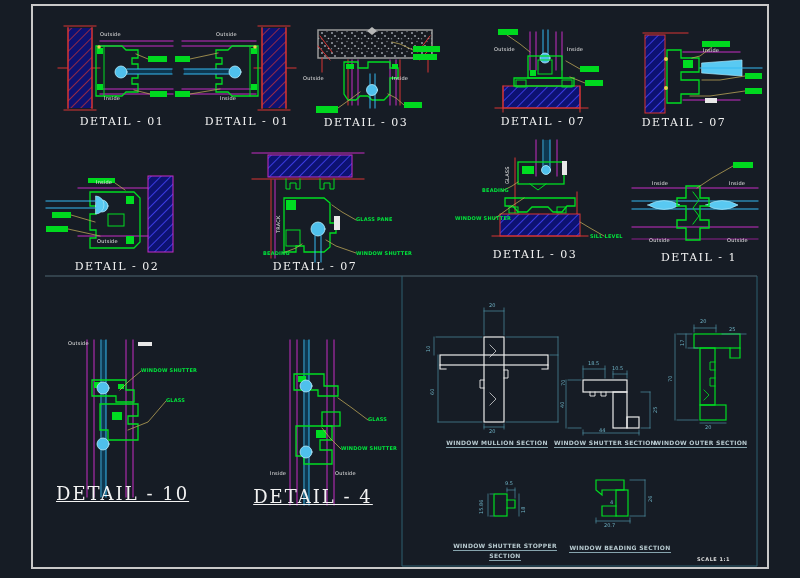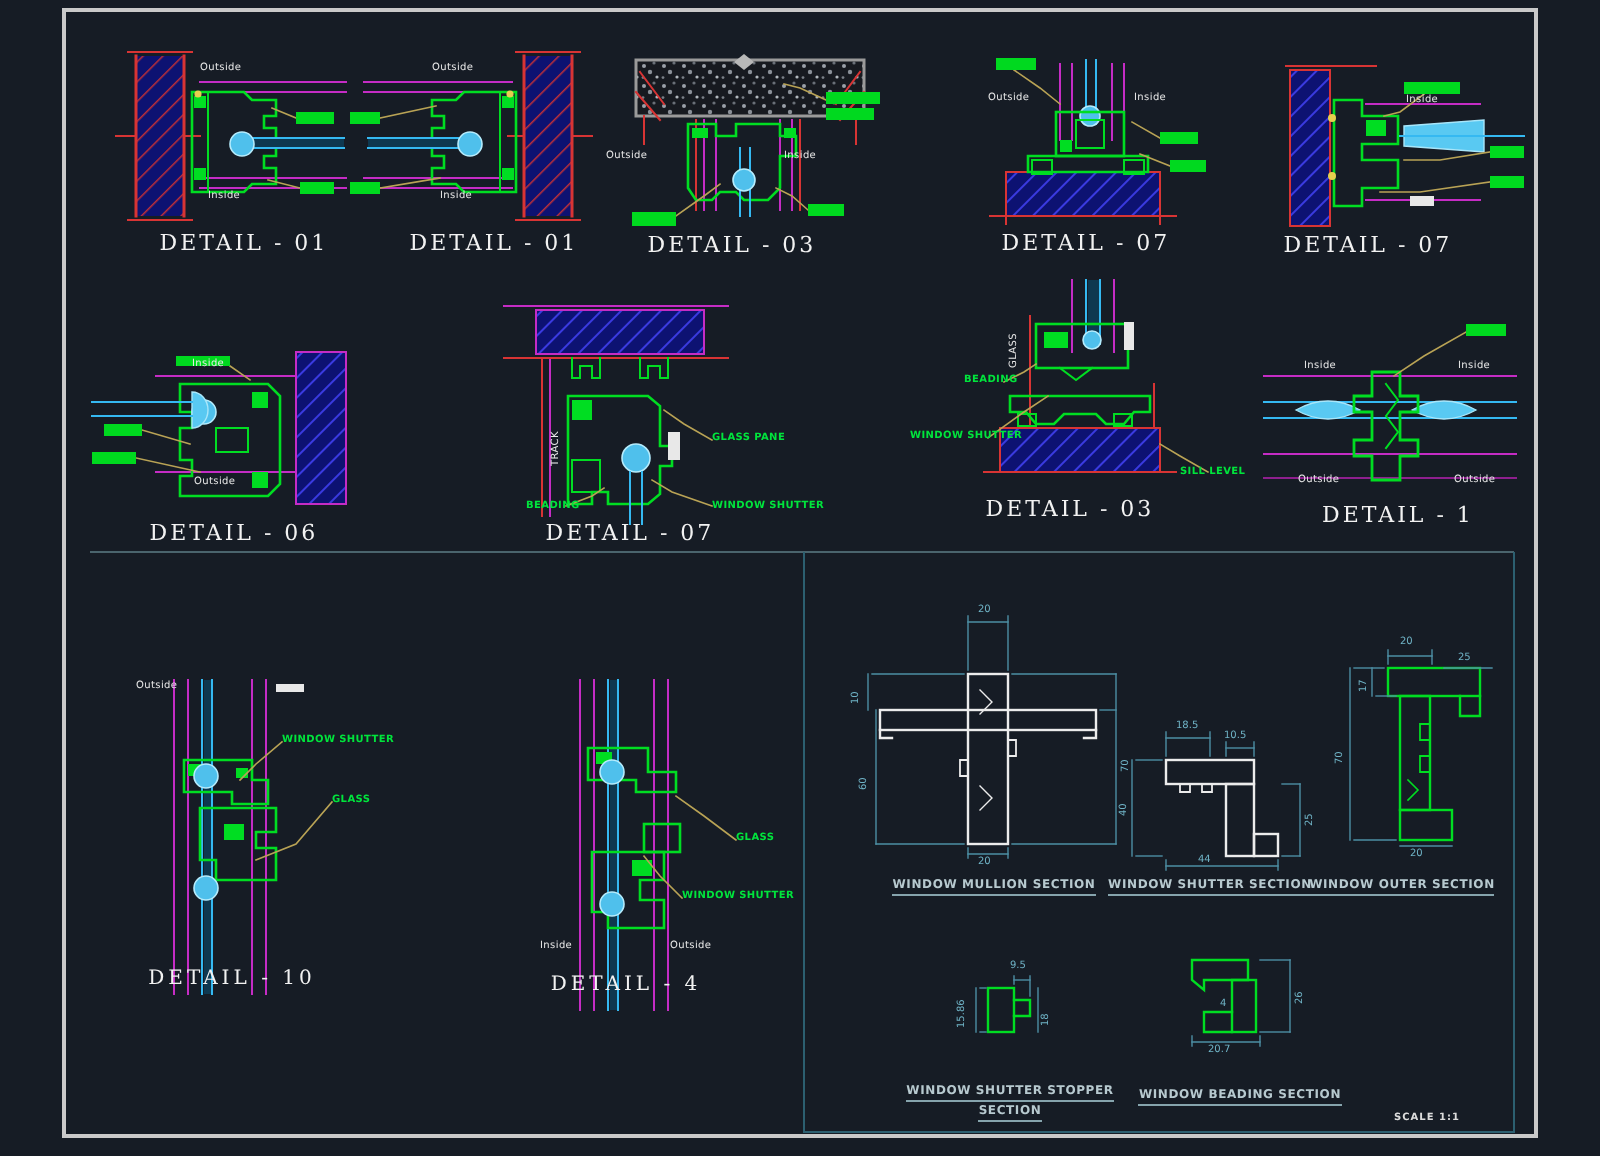--- a/index.html
+++ b/index.html
@@ -3,21 +3,21 @@
 <meta charset="utf-8">
 <style>
   html,body{margin:0;padding:0;background:#10141c;}
   .sheet{position:relative;width:800px;height:578px;background:#161c25;overflow:hidden;
          font-family:"DejaVu Sans",sans-serif;}
   svg.art{position:absolute;left:0;top:0;}
   .lbl{position:absolute;color:#e8e8e8;font-size:5px;line-height:1;letter-spacing:.2px;white-space:nowrap;}
   .gl{position:absolute;color:#00e43c;font-size:5px;font-weight:bold;line-height:1;letter-spacing:.2px;white-space:nowrap;}
   .ttl{position:absolute;color:#f2f2f2;font-family:"DejaVu Serif",serif;font-size:11px;line-height:1;
        letter-spacing:1.5px;text-align:center;width:100px;white-space:nowrap;}
-  .ttl.big{font-size:10px;letter-spacing:2px;width:120px;}
+  .ttl.big{font-size:18px;letter-spacing:2px;width:120px;text-decoration:underline;}
   .dim{position:absolute;color:#6fb3c6;font-size:5px;line-height:1;white-space:nowrap;}
   .rot{transform:rotate(-90deg);transform-origin:0 0;}
   .wrot{transform:rotate(-90deg);transform-origin:0 0;}
   .cap{position:absolute;color:#b7c9cf;font-size:6px;font-weight:bold;line-height:1.3;letter-spacing:.3px;
        text-align:center;width:130px;white-space:nowrap;}
   .cap span{border-bottom:1px solid #86a4ad;padding-bottom:1px;}
   .wm{position:absolute;left:0;top:273px;width:800px;text-align:center;font-size:21px;font-weight:bold;
       color:#90959b;letter-spacing:1px;
       text-shadow:1px 1px 0 #3c424a,-1px -1px 0 #c9ced4,1px -1px 0 #646a72,-1px 1px 0 #646a72;}
   .scale{position:absolute;color:#dcdcdc;font-size:5px;font-weight:bold;letter-spacing:.5px;white-space:nowrap;}
@@ -421,21 +421,21 @@
           <line x1="630" y1="518" x2="630" y2="523"></line>
   </g>
 </g>
 </svg>
 
 <div class="ttl" style="left:72px;top:116px">DETAIL - 01</div>
 <div class="ttl" style="left:197px;top:116px">DETAIL - 01</div>
 <div class="ttl" style="left:316px;top:117px">DETAIL - 03</div>
 <div class="ttl" style="left:493px;top:116px">DETAIL - 07</div>
 <div class="ttl" style="left:634px;top:117px">DETAIL - 07</div>
-<div class="ttl" style="left:67px;top:261px">DETAIL - 06</div>
+<div class="ttl" style="left:67px;top:261px">DETAIL - 02</div>
 <div class="ttl" style="left:265px;top:261px">DETAIL - 07</div>
 <div class="ttl" style="left:485px;top:249px">DETAIL - 03</div>
 <div class="ttl" style="left:649px;top:252px">DETAIL - 1</div>
 <div class="ttl big" style="left:56px;top:485px">DETAIL - 10</div>
 <div class="ttl big" style="left:253px;top:488px">DETAIL - 4</div>
 
 <div class="lbl" style="left:100px;top:32px">Outside</div>
 <div class="lbl" style="left:104px;top:96px">Inside</div>
 <div class="lbl" style="left:216px;top:32px">Outside</div>
 <div class="lbl" style="left:220px;top:96px">Inside</div>

